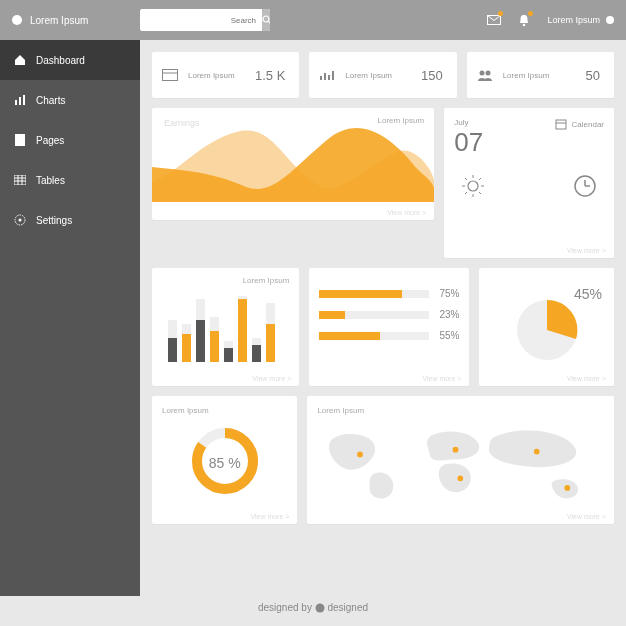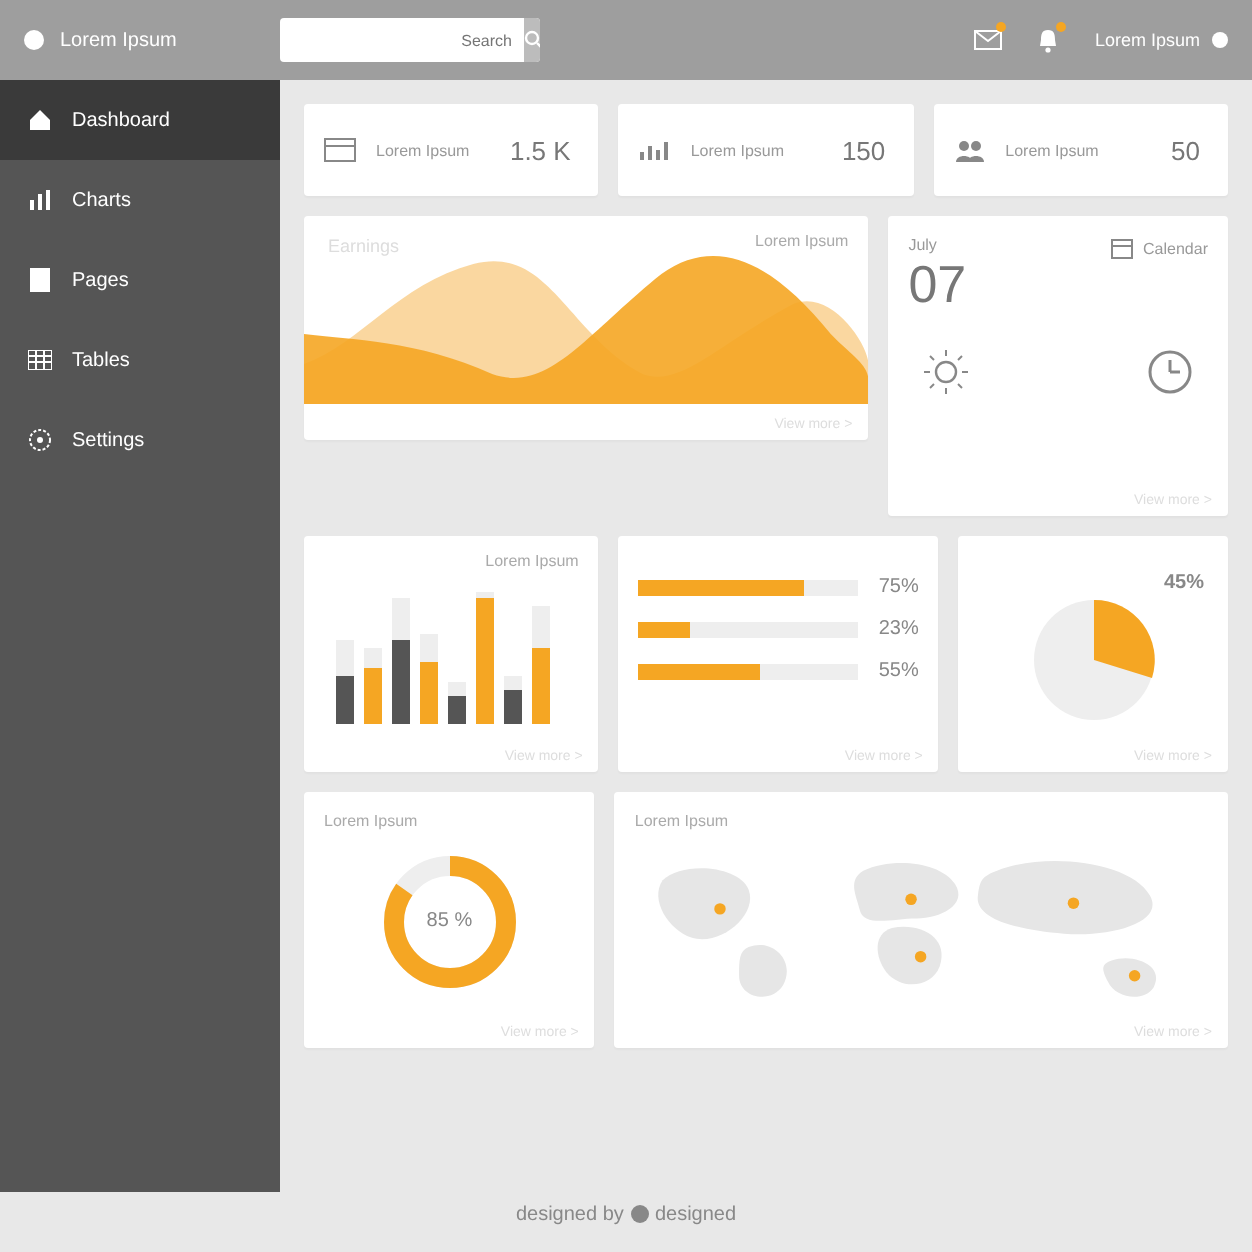--- a/index.html
+++ b/index.html
@@ -289,37 +289,37 @@
             <div class="prog-row">
               <div class="prog-track">
                 <div class="prog-fill" style="width:55%"></div>
               </div>
               <div class="prog-pct">55%</div>
             </div>
           </div>
         <div class="viewmore">View more &gt;</div>
       </div>
       <div class="card pie">
-        <div style="position:absolute; top:18px; right:12px; font-size:10px; color:#888;font-weight:bold;">45%</div>
+        <div style="position:absolute; top:18px; right:12px; font-size:14px; color:#888;">45%</div>
         <svg width="80" height="80" viewBox="0 0 80 80" style="margin:12px auto 0;">
           <circle cx="40" cy="40" r="30" fill="#eee"></circle>
           <path d="M40 40 L40 10 A30 30 0 0 1 69 49 Z" fill="#f5a623"></path>
         </svg>
         <div class="viewmore">View more &gt;</div>
       </div>
     </div>
 
     <div class="row row4">
       <div class="card donut">
         <div class="title">Lorem Ipsum</div>
         <svg width="80" height="80" viewBox="0 0 80 80" style="margin:6px auto 0;">
           <circle cx="40" cy="40" r="28" stroke="#eee" stroke-width="10" fill="none"></circle>
           <circle cx="40" cy="40" r="28" stroke="#f5a623" stroke-width="10" fill="none" stroke-dasharray="149 176" transform="rotate(-90 40 40)"></circle>
         </svg>
-        <div style="text-align:center; font-size:10px; color:#888; margin-top:-46px;">85 %</div>
+        <div style="text-align:center; font-size:14px; color:#888; margin-top:-46px;">85 %</div>
         <div class="viewmore" style="bottom:4px">View more &gt;</div>
       </div>
       <div class="card mapcard">
         <div class="title">Lorem Ipsum</div>
         <svg class="map-svg" viewBox="0 0 300 90">
           <g fill="#e6e6e6">
             <path d="M15 20 C25 10 55 12 60 25 C65 38 45 55 30 50 C18 46 8 30 15 20 Z"></path>
             <path d="M60 55 C72 50 85 62 78 75 C72 85 55 82 55 70 C55 62 55 57 60 55 Z"></path>
             <path d="M120 15 C135 8 160 10 168 22 C175 33 160 40 148 40 C135 40 120 45 118 35 C116 27 112 20 120 15 Z"></path>
             <path d="M135 45 C150 42 165 50 160 65 C156 76 140 78 132 68 C126 60 125 48 135 45 Z"></path>

